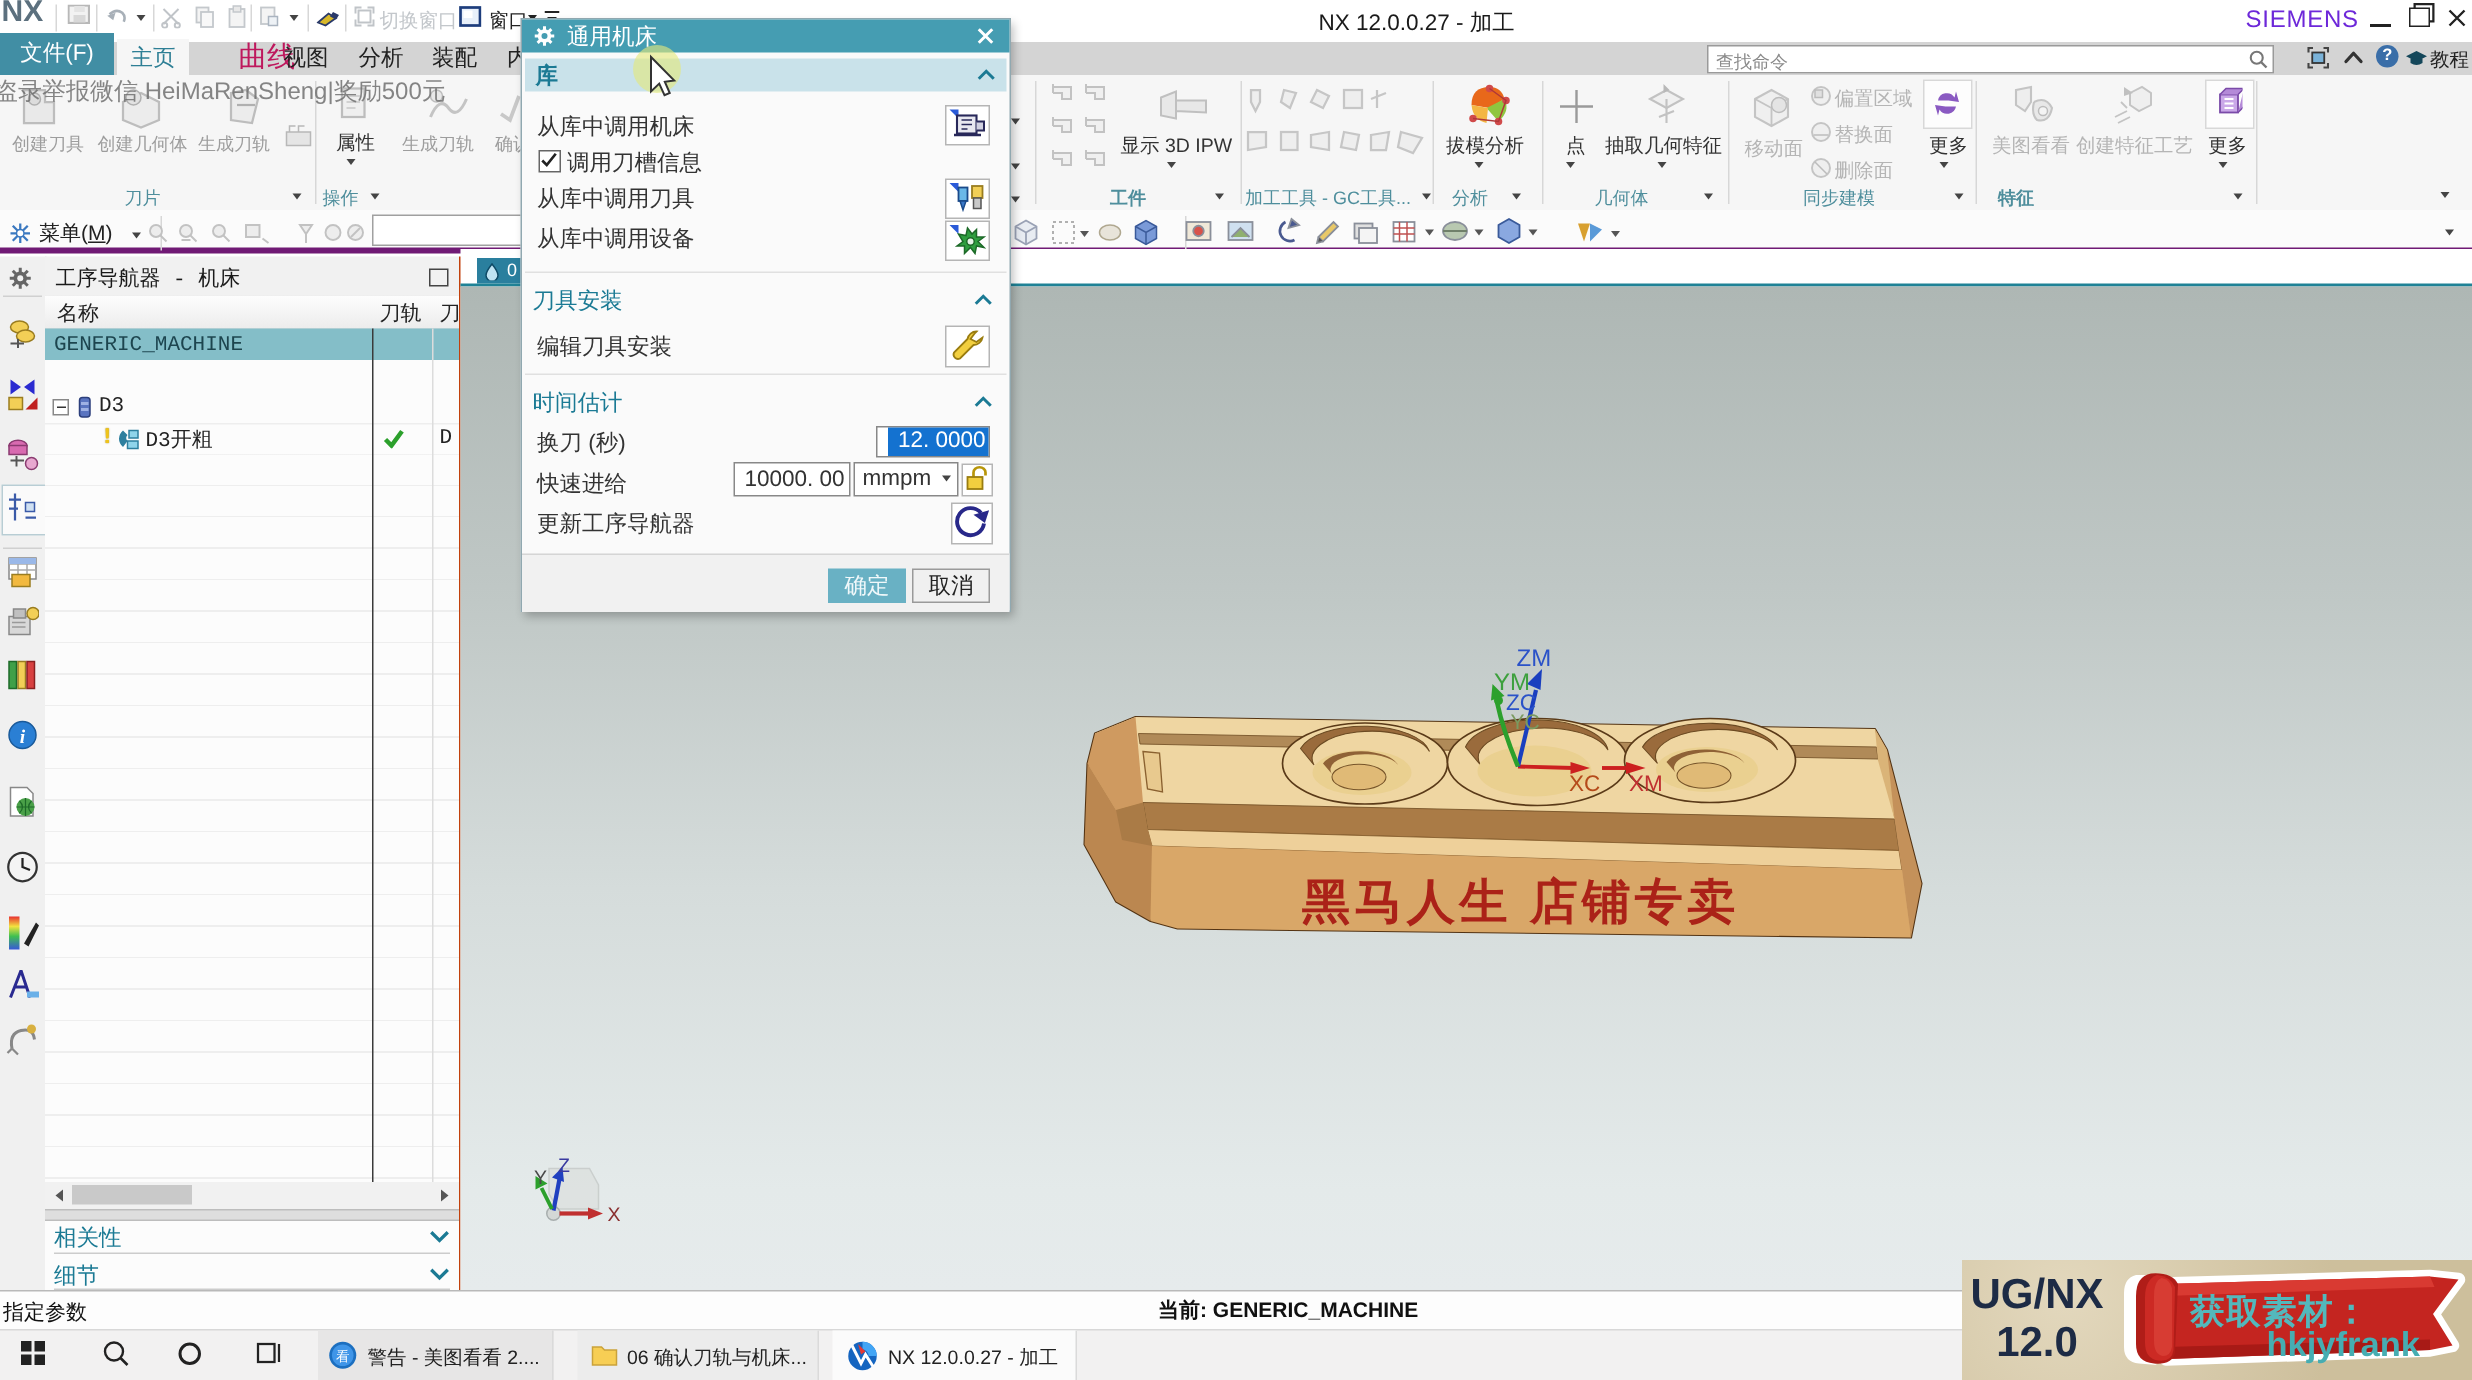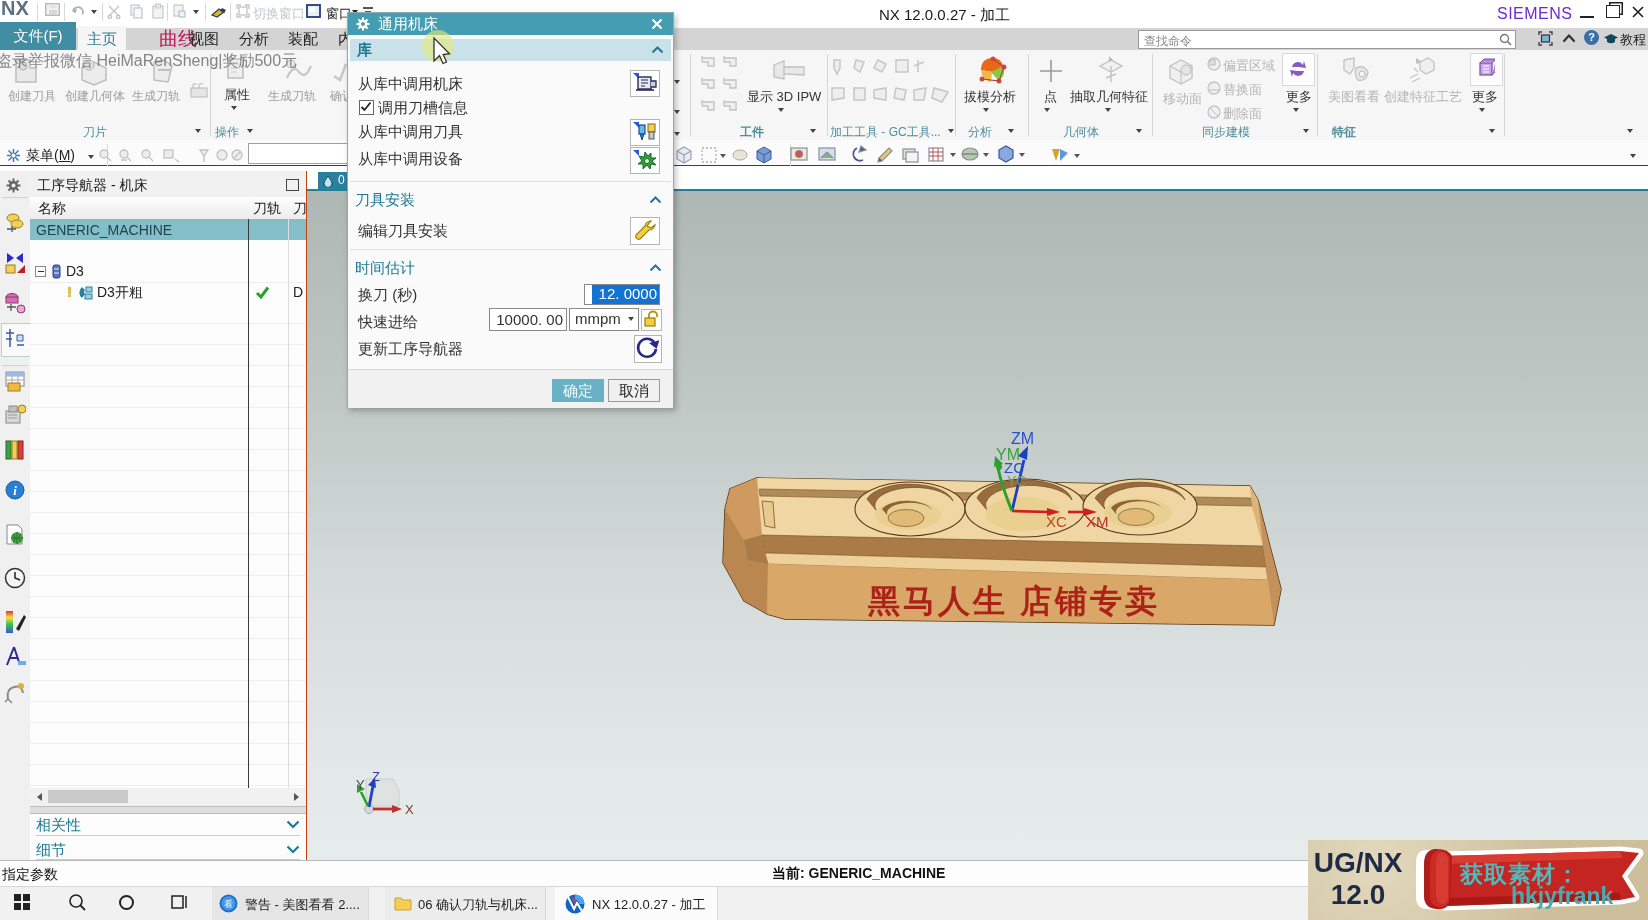--- a/index.html
+++ b/index.html
@@ -283,21 +283,21 @@
   <div class="abs" style="left:1472px;top:38px;font-size:13px;color:#333;">更多</div>
   <div class="abs" style="left:1479px;top:54px;font-size:9px;color:#555;"><span class="tri"></span></div>
   <div class="abs" style="left:1332px;top:74px;font-size:12px;color:#4e8e9c;font-weight:bold;">特征</div>
   <div class="abs" style="left:1489px;top:75px;font-size:9px;color:#555;"><span class="tri"></span></div>
   <div class="abs sep" style="left:1504px;top:4px;height:82px;"></div>
   <div class="abs" style="left:1627px;top:75px;font-size:10px;color:#333;"><span class="tri"></span></div>
 
   <div class="abs" style="left:-4px;top:1px;font-size:16px;color:rgba(112,112,112,0.85);white-space:nowrap;z-index:3;">盗录举报微信 HeiMaRenSheng|奖励500元</div>
 </div>
 
-<div class="abs" id="menurow" style="left:0;top:140px;width:1648px;height:25px;background:#fbfbfb;border-bottom:1px solid #701a75;">
+<div class="abs" id="menurow" style="left:0;top:140px;width:1648px;height:25px;background:#fbfbfb;border-bottom:4px solid #701a75;">
   <svg class="abs" style="left:6px;top:8px;" width="15" height="15">
         <g stroke="#3a78c0" stroke-width="1.5">
           <line x1="7.5" y1="1" x2="7.5" y2="14"></line>
           <line x1="1" y1="7.5" x2="14" y2="7.5"></line>
           <line x1="2.5" y1="2.5" x2="12.5" y2="12.5"></line>
           <line x1="12.5" y1="2.5" x2="2.5" y2="12.5"></line>
         </g>
         <circle cx="7.5" cy="7.5" r="2.5" fill="#fff" stroke="#3a78c0"></circle>
       </svg>
   <div class="abs" style="left:26px;top:7px;font-size:14px;color:#222;">菜单(<span style="text-decoration:underline">M</span>)</div>
@@ -453,21 +453,21 @@
         <path d="M3 20 L10 2 M10 2 L16 20 M6 13 L13 13" stroke="#2a2a90" stroke-width="2" fill="none"></path>
         <path d="M14 16 L22 16 L22 20 L14 20 Z" fill="#6ab0e8"></path>
       </svg>
   <svg class="abs" style="left:4px;top:510px;" width="22" height="24">
         <path d="M4 18 Q2 8 10 6 Q18 4 19 12" stroke="#888" stroke-width="2" fill="none"></path>
         <circle cx="17" cy="5" r="3" fill="#d8b040"></circle>
         <path d="M4 18 L8 22 M4 18 L1 21" stroke="#888" stroke-width="1.5"></path>
       </svg>
 </div>
 
-<div class="abs" id="navpanel" style="left:30px;top:171px;width:276px;height:689px;background:#fcfcfc;border-right:2px solid #c2410c;">
+<div class="abs" id="navpanel" style="left:30px;top:171px;width:276px;height:689px;background:#fcfcfc;border-right:2px solid #c2410c;font-family:Liberation Mono, monospace;">
   <div class="abs" style="left:0;top:0;width:276px;height:26px;background:#f1f1f1;border-bottom:1px solid #d0d0d0;">
     <span style="position:absolute;left:7px;top:6px;font-size:14px;color:#1a1a1a;">工序导航器 - 机床</span>
     <span style="position:absolute;left:256px;top:8px;width:11px;height:10px;border:1.5px solid #444;"></span>
   </div>
   <div class="abs" style="left:0;top:26px;width:276px;height:22px;background:linear-gradient(#fdfdfd,#ececec);border-bottom:1px solid #c9c9c9;">
     <span style="position:absolute;left:8px;top:3px;font-size:14px;color:#222;">名称</span>
     <span style="position:absolute;left:223px;top:3px;font-size:14px;color:#222;">刀轨</span>
     <span style="position:absolute;left:263px;top:3px;font-size:14px;color:#222;">刀</span>
   </div>
 

